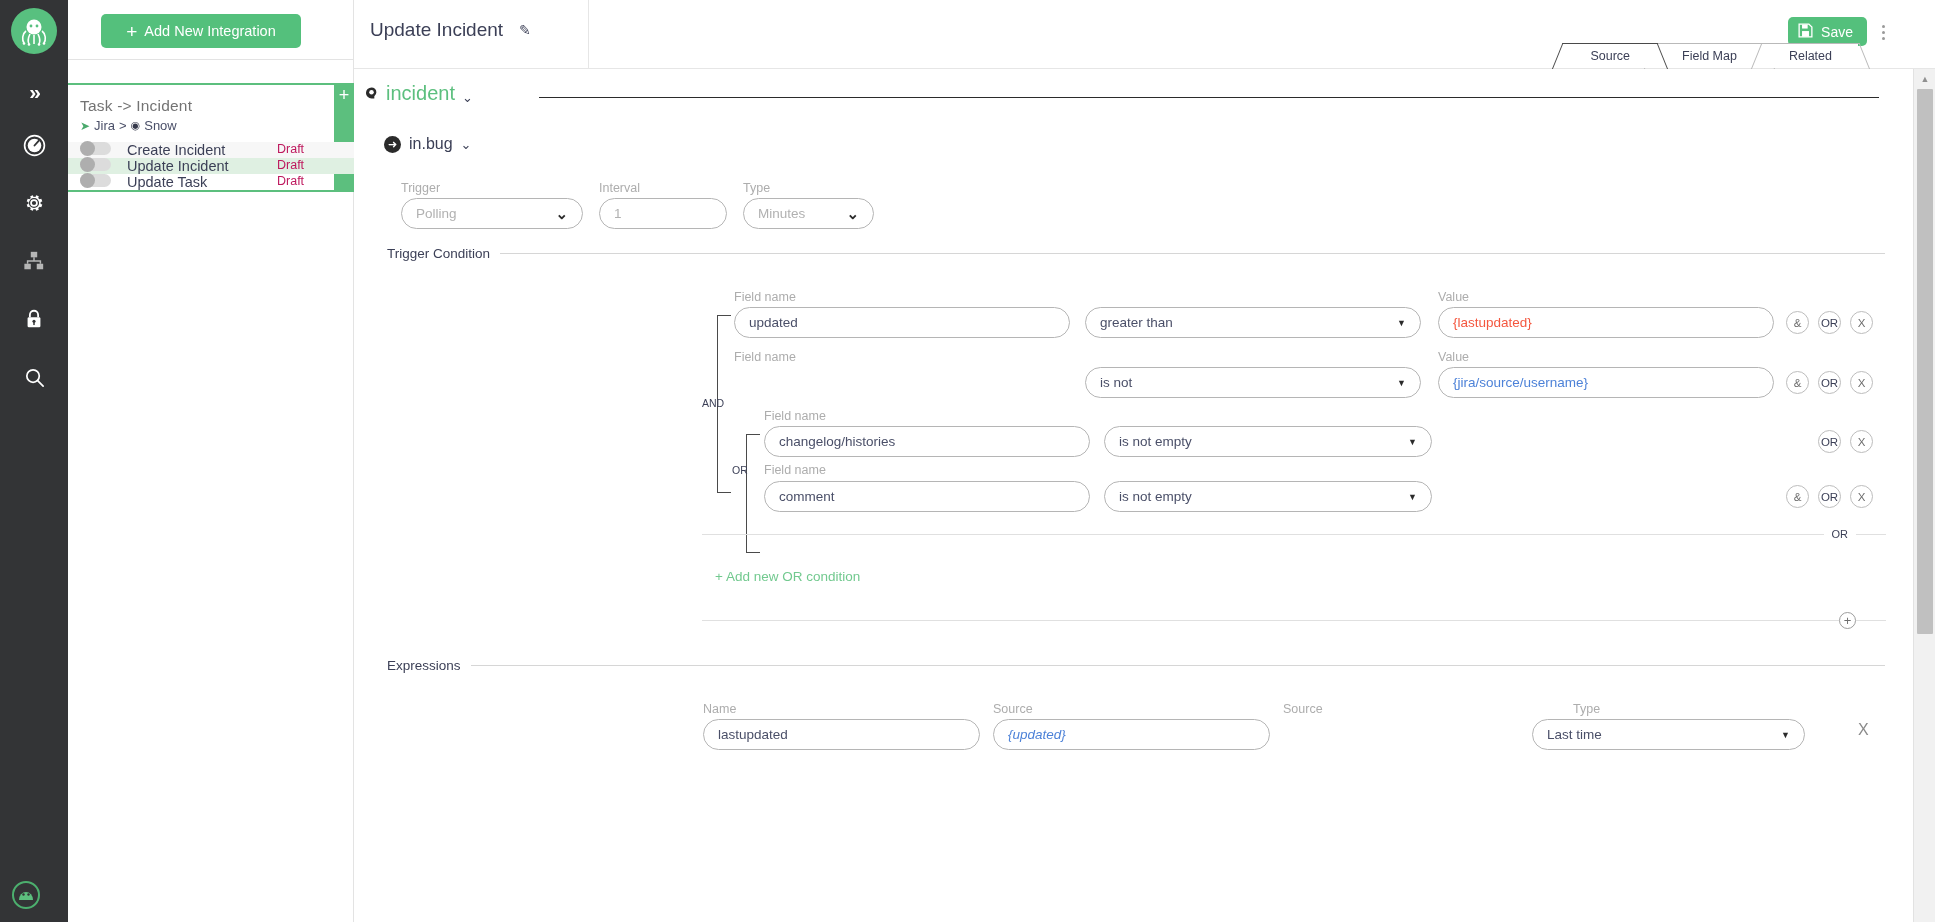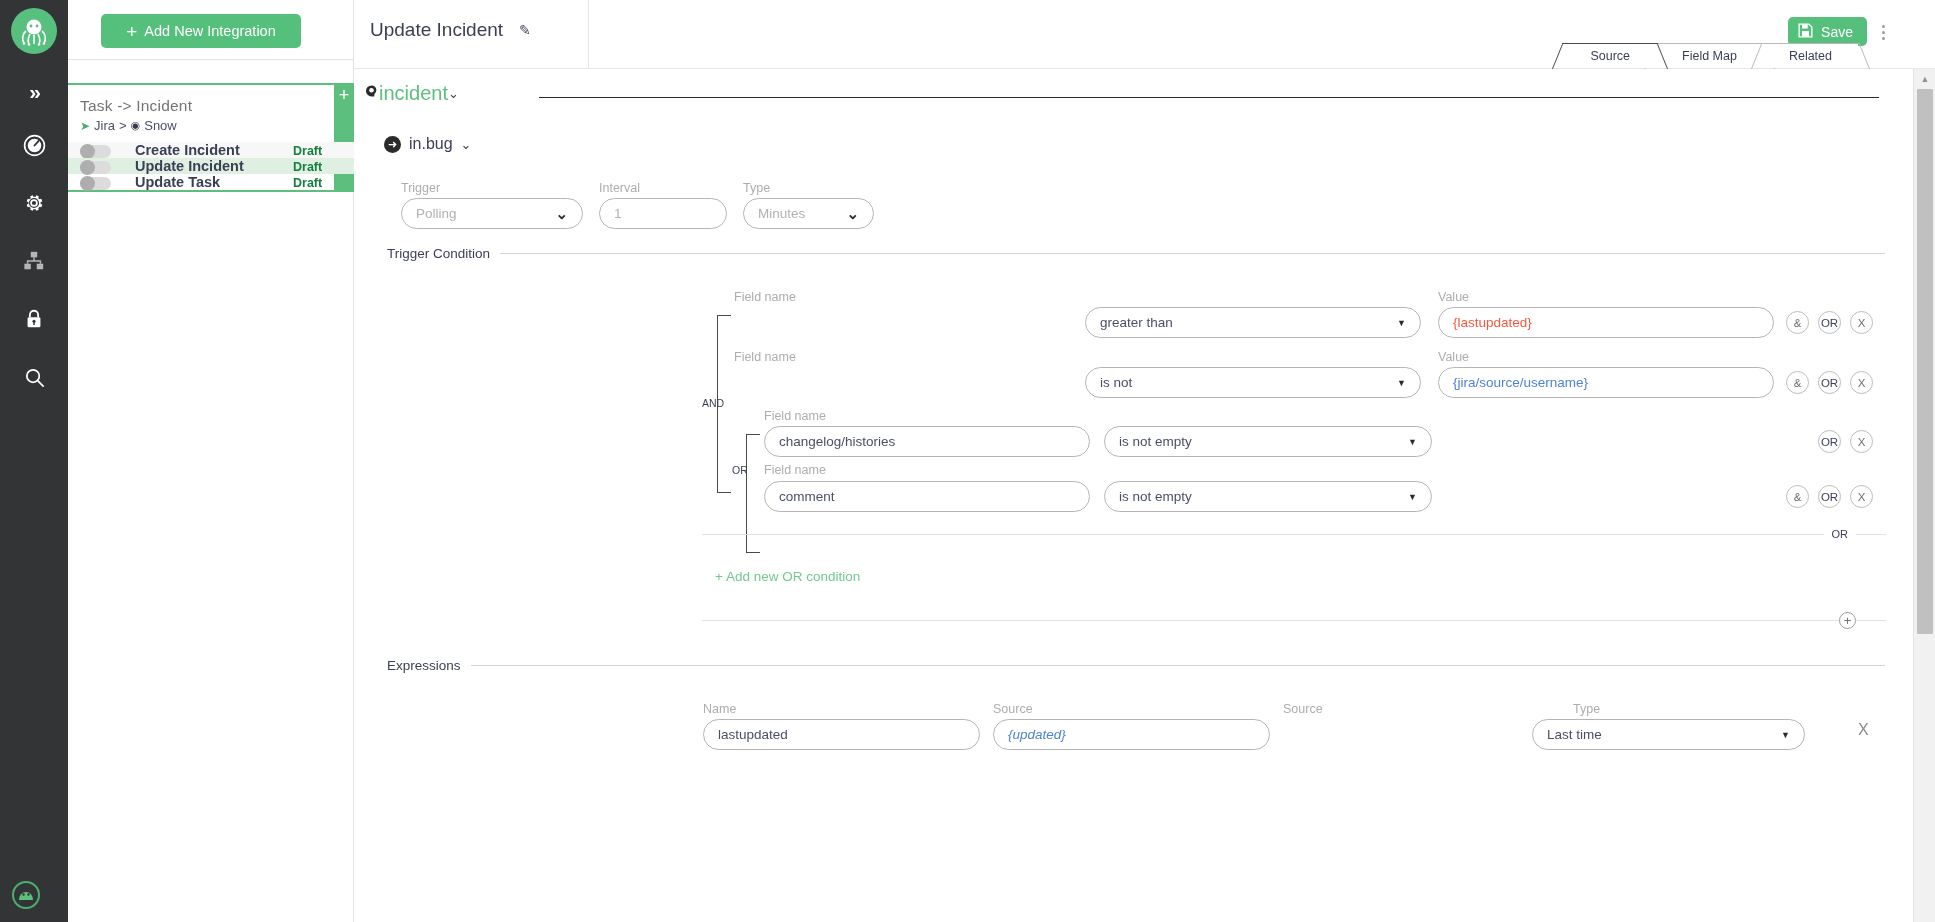--- a/index.html
+++ b/index.html
@@ -70,35 +70,35 @@
     font-size: 15.5px; color: #737373; padding: 12px 0 0 12px; letter-spacing: .2px;
   }
   .group-sub {
     font-size: 13px; color: #4a4f68; padding: 3px 0 9px 12px;
     display: flex; align-items: center; gap: 4px;
   }
   .group-sub .arrow-ico { color: #4aa96c; font-size: 12px; }
   .group-sub .dot-ico { font-size: 11px; color: #35384a; }
 
   .flow-row {
-    height: 16px; display: flex; align-items: flex-end; gap: 24px;
-    padding-left: 12px; cursor: pointer; position: relative; font-weight: bold;
+    height: 16px; display: flex; align-items: flex-start; gap: 16px;
+    padding-left: 12px; cursor: pointer; position: relative;
   }
   .flow-row.alt { background: #f7f7f7; }
   .flow-row.sel { background: #dff0e2; }
   .toggle {
     width: 31px; height: 13px; border-radius: 7px; background: #dcdcdc;
     position: relative; flex: 0 0 auto; cursor: pointer;
   }
   .toggle::after {
     content: ""; position: absolute; left: 0; top: -1px;
     width: 15px; height: 15px; border-radius: 50%; background: #aeaeae;
   }
   .flow-name { font-size: 14.5px; color: #3b3f56; width: 134px; }
-  .flow-status { font-size: 12.5px; color: #15803d; }
+  .flow-status { font-size: 12.5px; color: #be185d; }
 
   
   .main {
     position: absolute; left: 354px; top: 0; right: 0; height: 922px;
     background: #ffffff;
   }
   .topbar {
     position: absolute; left: 0; top: 0; right: 0; height: 69px;
     border-bottom: 1px solid #e6e6e6; background: #fff;
   }
@@ -149,21 +149,21 @@
   .tab.active::after { border-right-color: #4a4a4a; border-top-color: #4a4a4a; }
 
   
   .canvas {
     position: absolute; left: 0; top: 69px; right: 22px; bottom: 0;
     overflow: hidden; background: #fff;
   }
 
   .entity-head {
     position: absolute; left: 10px; top: 13px;
-    display: flex; align-items: center; 
+    display: flex; align-items: flex-end; gap: 7px;
   }
   .entity-name { font-size: 20px; color: #5cbf7e; }
   .chev { font-size: 13px; color: #3b3f56; cursor: pointer; }
   .entity-rule {
     position: absolute; left: 185px; top: 28px; right: 34px;
     height: 1px; background: #2b2b2b;
   }
 
   .flow-head {
     position: absolute; left: 30px; top: 66px;
@@ -453,20 +453,25 @@
 
       <div class="section-legend" style="left:33px; top:177px; right:28px;">
         <span>Trigger Condition</span>
         <span class="rule" style="flex:1;"></span>
       </div>
 
       <div class="bracket" style="left:363px; top:246px; width:14px; height:178px;"></div>
       <div class="bracket-lbl" style="left:348px; top:328px;">AND</div>
 
       <div class="cond-label-row" style="left:380px; top:221px;">Field name</div>
+      <div class="cond-field" style="left:380px; top:238px; width:336px;">
+        <div class="pill">
+            <span>updated</span>
+          </div>
+      </div>
       <div class="cond-field" style="left:731px; top:238px; width:336px;text-align:center;">
         <div class="pill sel-wide">
           <span>greater than</span>
           <span class="caret-small">▼</span>
         </div>
       </div>
       <div class="cond-label-row" style="left:1084px; top:221px;">Value</div>
       <div class="cond-field" style="left:1084px; top:238px; width:336px;">
         <div class="pill">
             <span class="val-red">{lastupdated}</span>

